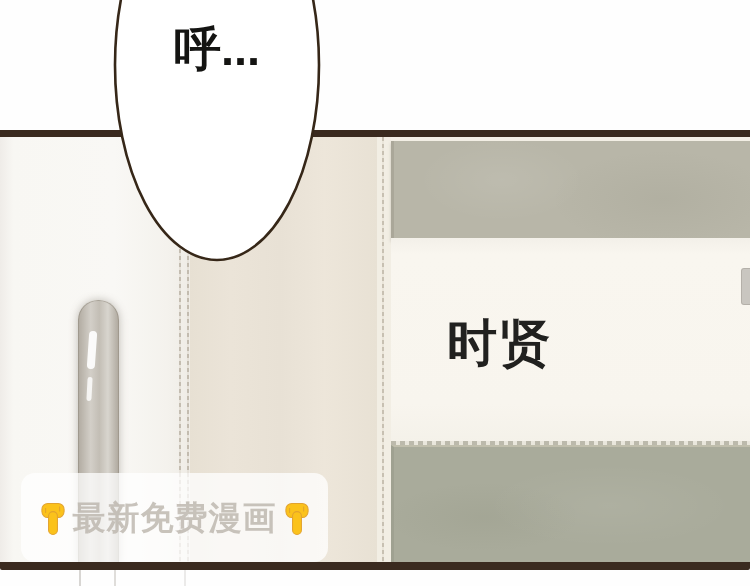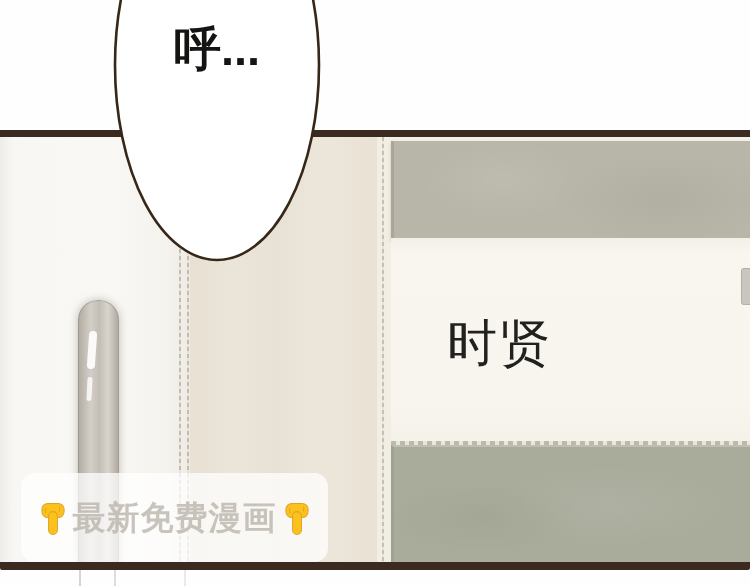--- a/index.html
+++ b/index.html
@@ -52,21 +52,21 @@
   .name-plate{
     position:absolute;left:0;top:101px;width:100%;height:207px;
     background:linear-gradient(180deg,#f3f0e9 0,#f9f6ef 8%,#f8f5ee 80%,#f4f1e9 100%);
   }
   .name-plate .bead{
     position:absolute;left:0;bottom:0;width:100%;height:4px;
     background:repeating-linear-gradient(90deg,rgba(150,148,130,.6) 0 5px,rgba(200,198,180,.25) 5px 9px);
   }
   .plate-text{
     position:absolute;left:56px;top:78px;
-    font-size:50px;line-height:54px;font-weight:400;color:#21211f;letter-spacing:3px;
+    font-size:50px;line-height:54px;font-weight:700;color:#21211f;letter-spacing:3px;
   }
   .edge-tab{
     position:absolute;right:0;top:30px;width:8px;height:35px;
     background:#c9c6c0;border:1px solid rgba(140,136,126,.35);border-right:none;
     border-radius:3px 0 0 3px;
   }
   .band-lower{
     position:absolute;left:0;top:308px;width:100%;height:117px;
     background:
       radial-gradient(180px 60px at 60% 50%,rgba(255,255,255,.06),transparent 70%),

